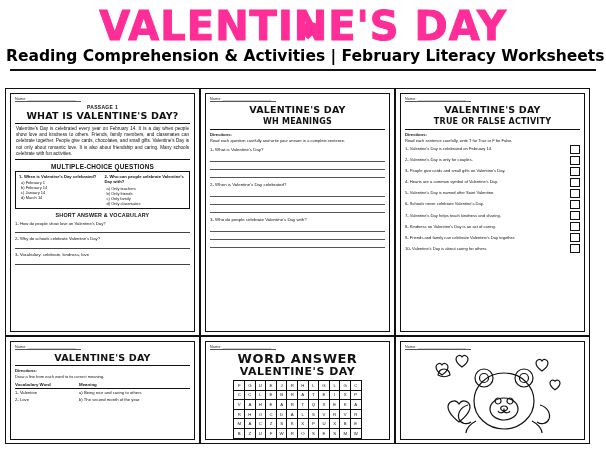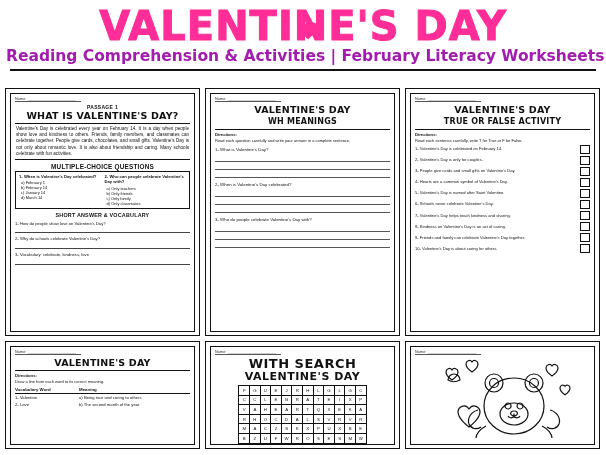--- a/index.html
+++ b/index.html
@@ -41,36 +41,35 @@
     content:"";position:absolute;width:11px;height:11px;background:#ff2d97;border-radius:50%;
   }
   .heart:before{top:-5.5px;left:0;}
   .heart:after{left:5.5px;top:0;}
   .hero-sub{
     text-align:center;
     font-family:"DejaVu Sans", sans-serif;
     font-weight:bold;
     font-size:15.5px;
     line-height:18px;
-    color:#a21caf;
+    color:#000000;
     margin-top:1px;
     white-space:nowrap;
   }
   .hero-rule{
     height:2px;background:#111;margin:4px 4px 0 4px;
   }
 
   
   .grid{
     position:absolute;
     left:5px;top:88px;
     width:596px;
     display:flex;
     flex-wrap:wrap;
-    gap:5px;
   }
   .card{
     width:195px;
     background:#fff;
     border:1.4px solid #111;
     box-sizing:border-box;
     padding:4px 4px 3px 4px;
     position:relative;
     overflow:hidden;
   }
@@ -395,21 +394,21 @@
         <div class="match-row">
           <div>2- Love</div>
           <div>b) The second month of the year</div>
         </div>
       </div>
     </div>
 
     <div class="card h2">
       <div class="card-inner">
         <div class="nameline">Name: ______________________</div>
-        <div class="ws-title">WITH SEARCH</div>
+        <div class="ws-title">WORD ANSWER</div>
         <div class="ws-title2">VALENTINE'S DAY</div>
         <table class="grid-letters">
           <tbody id="ws-body">
               <tr>
                 <td>F</td>
                 <td>G</td>
                 <td>U</td>
                 <td>E</td>
                 <td>J</td>
                 <td>R</td>

